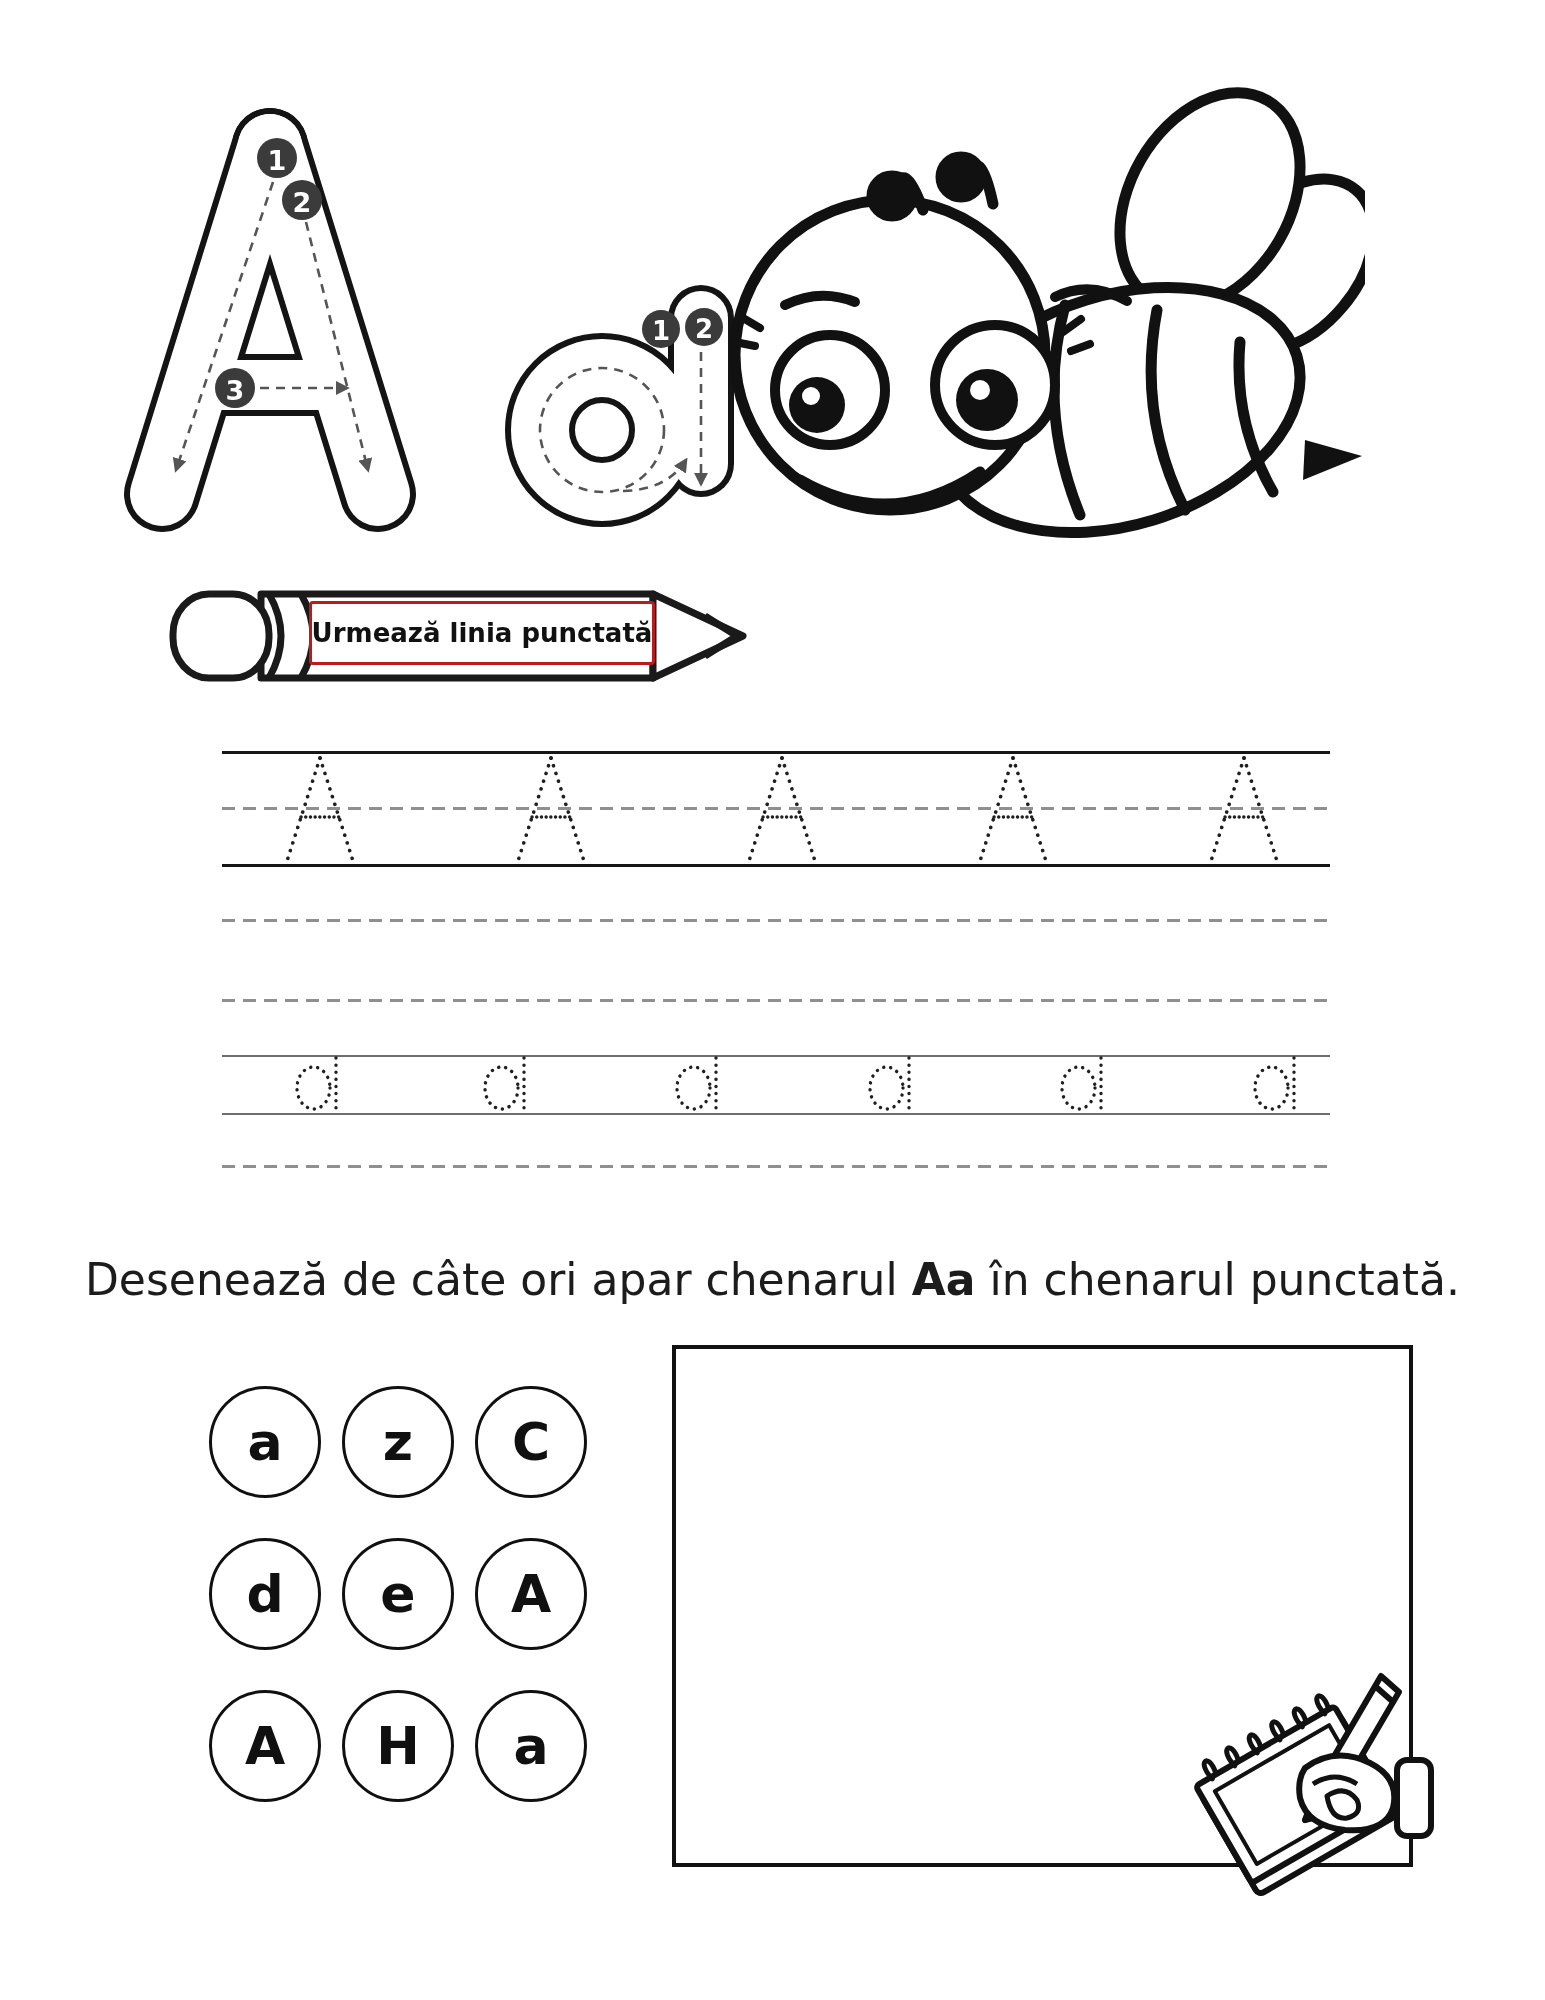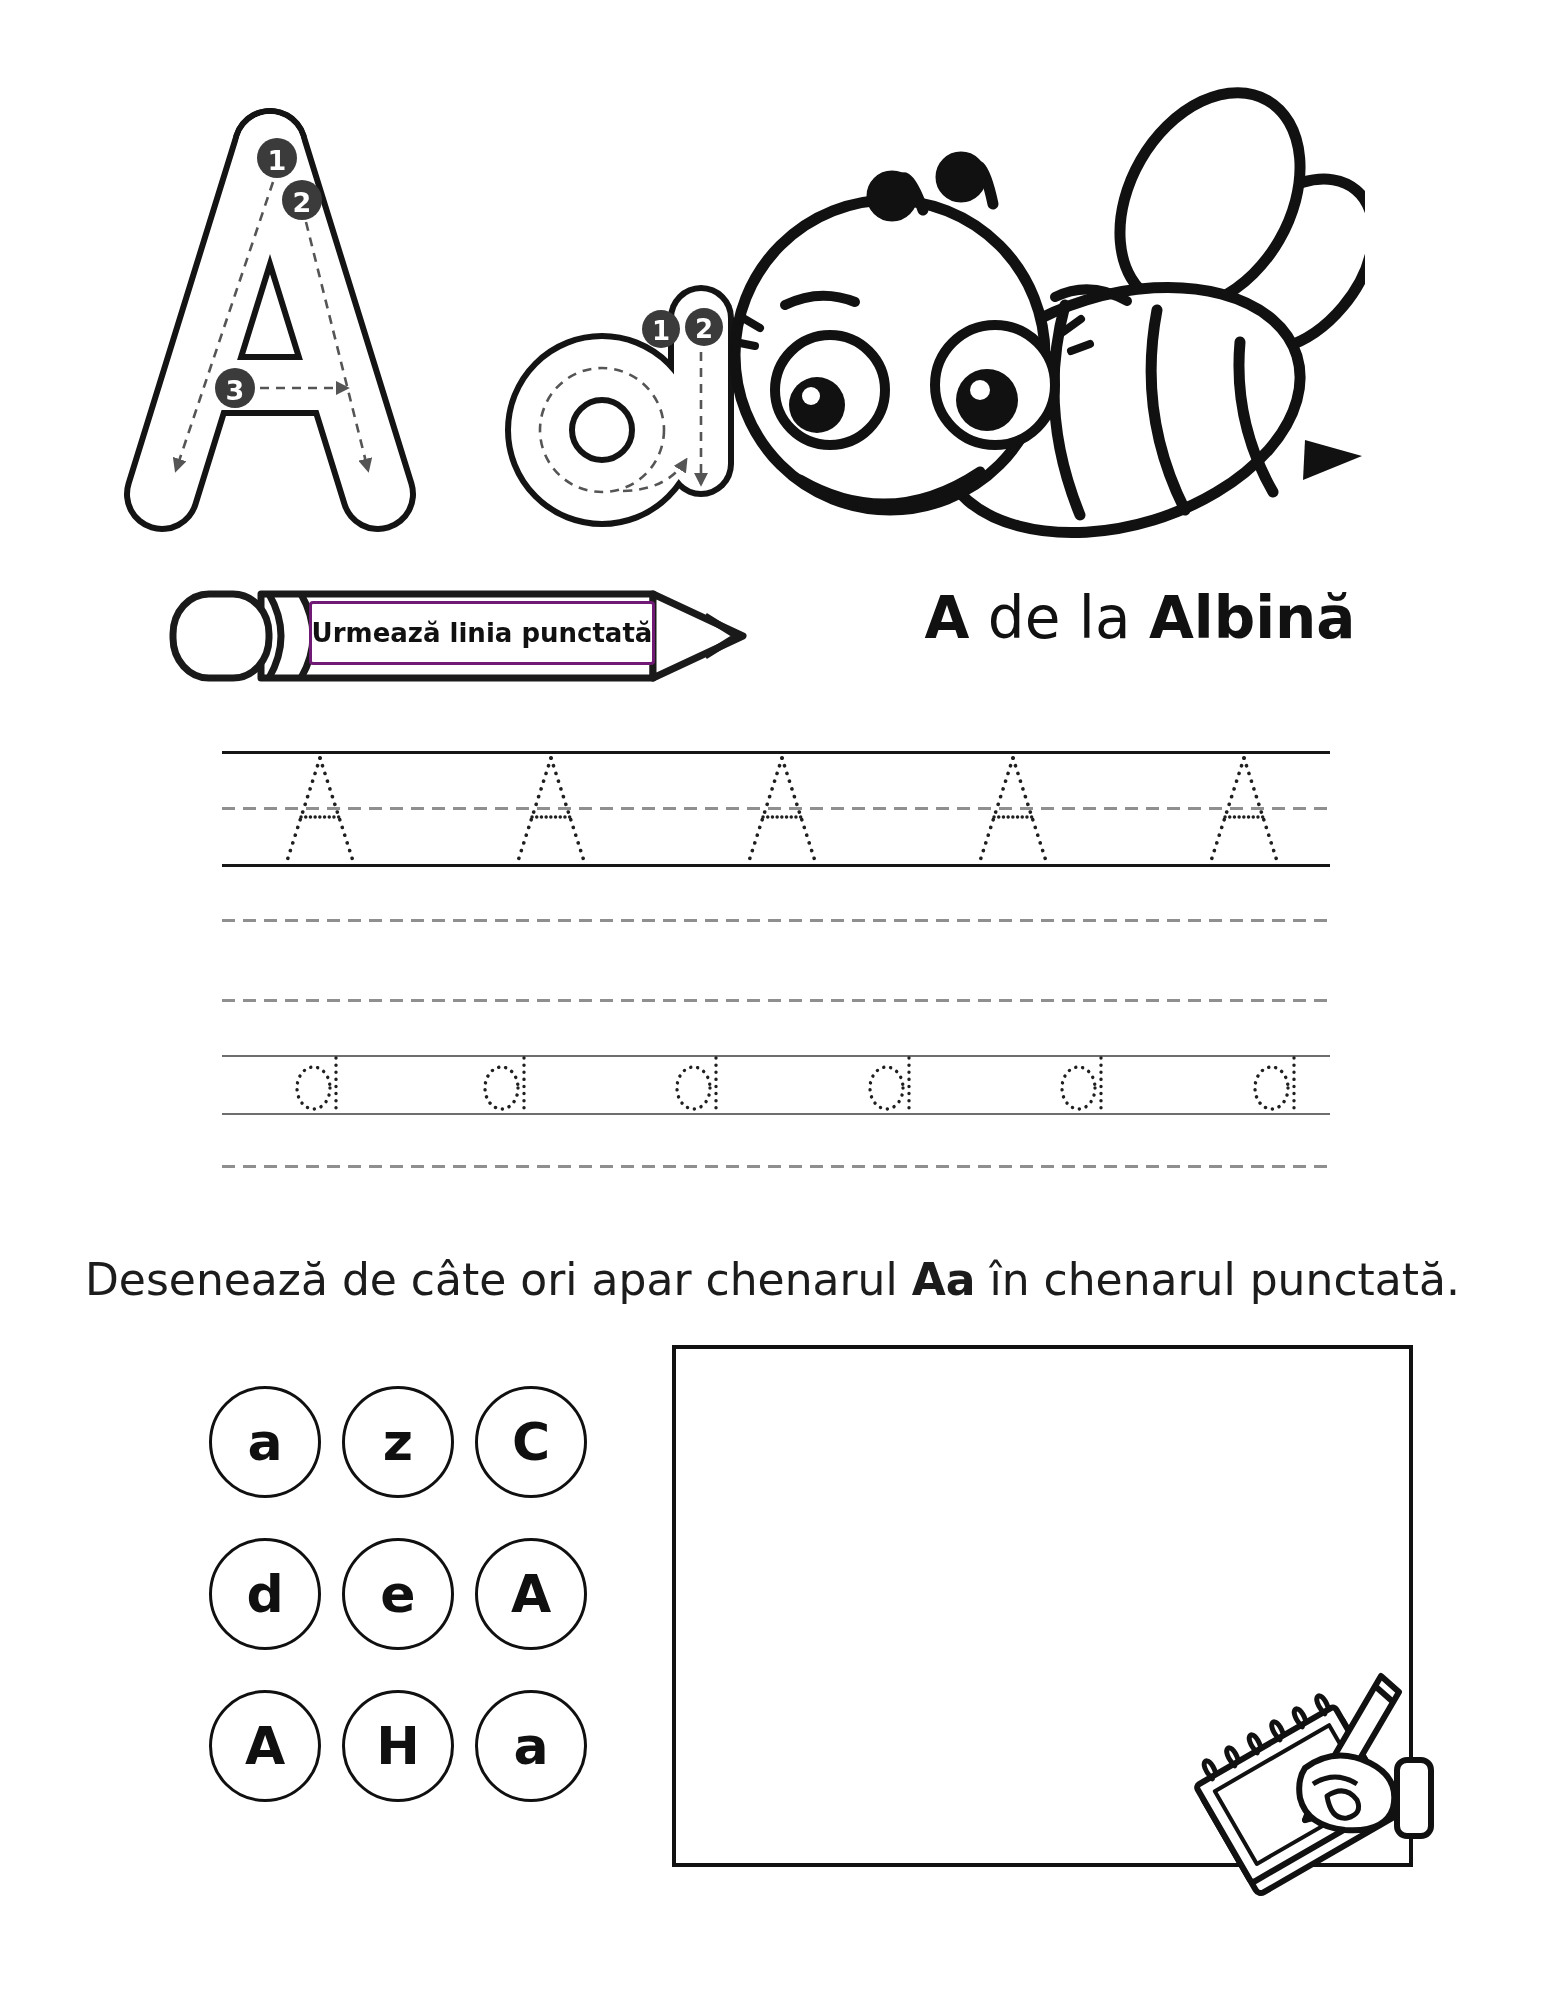--- a/index.html
+++ b/index.html
@@ -9,21 +9,21 @@
   .solidline{position:absolute;height:3px;background:#161616;}
   .thinline{position:absolute;height:2px;background:#6e6e6e;}
   .dashline{position:absolute;height:3px;
             background:repeating-linear-gradient(90deg,#8f8f8f 0 13px,transparent 13px 21px);}
   .caption{position:absolute;left:880px;top:584px;width:520px;text-align:center;
            font-size:58px;color:#111;font-family:"DejaVu Sans",sans-serif;}
   .caption b{font-weight:bold;}
   .instruction{position:absolute;left:0;top:1254px;width:1545px;text-align:center;
                font-size:44px;color:#1c1c1c;font-family:"DejaVu Sans",sans-serif;}
   .pencil-label{position:absolute;left:309px;top:601px;width:340px;height:58px;
-                border:3px solid #701a75;border-radius:4px;background:#fff;
+                border:3px solid #b91c1c;border-radius:4px;background:#fff;
                 display:flex;align-items:center;justify-content:center;
                 font-size:26px;font-weight:bold;color:#111;
                 font-family:"DejaVu Sans",sans-serif;white-space:nowrap;}
   .circle{position:absolute;width:106px;height:106px;border:3px solid #101010;border-radius:50%;
           display:flex;align-items:center;justify-content:center;background:#fff;
           font-size:52px;font-weight:bold;color:#101010;font-family:"DejaVu Sans",sans-serif;}
   .bigbox{position:absolute;left:672px;top:1345px;width:733px;height:514px;
           border:4px solid #111;background:#fff;}
   svg{display:block;}
 </style>
@@ -135,23 +135,20 @@
       <path d="M104,6 Q128,48 104,90" fill="none"></path>
       <path d="M136,6 Q160,48 136,90" fill="none"></path>
       <polygon points="488,6 578,48 488,90"></polygon>
       <path d="M540,28 L572,48 L540,68" fill="none"></path>
     </g>
   </svg>
   <div class="pencil-label">
     <span>Urmează linia punctată</span>
   </div>
 
-  <div class="caption">
-    <b>A</b><span> de la </span><b>Albină</b>
-  </div>
 
   <div class="solidline" style="left:222px;top:751px;width:1108px;"></div>
   <div class="dashline" style="left:222px;top:807px;width:1108px;"></div>
   <div class="solidline" style="left:222px;top:864px;width:1108px;"></div>
   <div class="dashline" style="left:222px;top:919px;width:1108px;"></div>
   <div class="dashline" style="left:222px;top:999px;width:1108px;"></div>
   <div class="thinline" style="left:222px;top:1055px;width:1108px;"></div>
   <div class="thinline" style="left:222px;top:1113px;width:1108px;"></div>
   <div class="dashline" style="left:222px;top:1165px;width:1108px;"></div>
 

